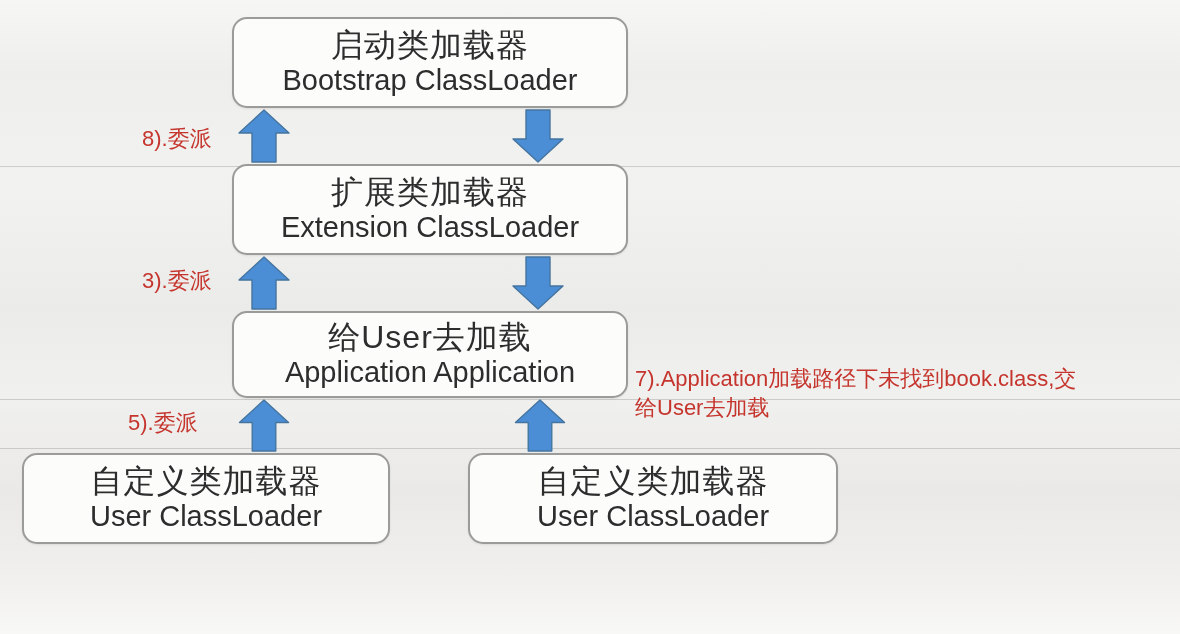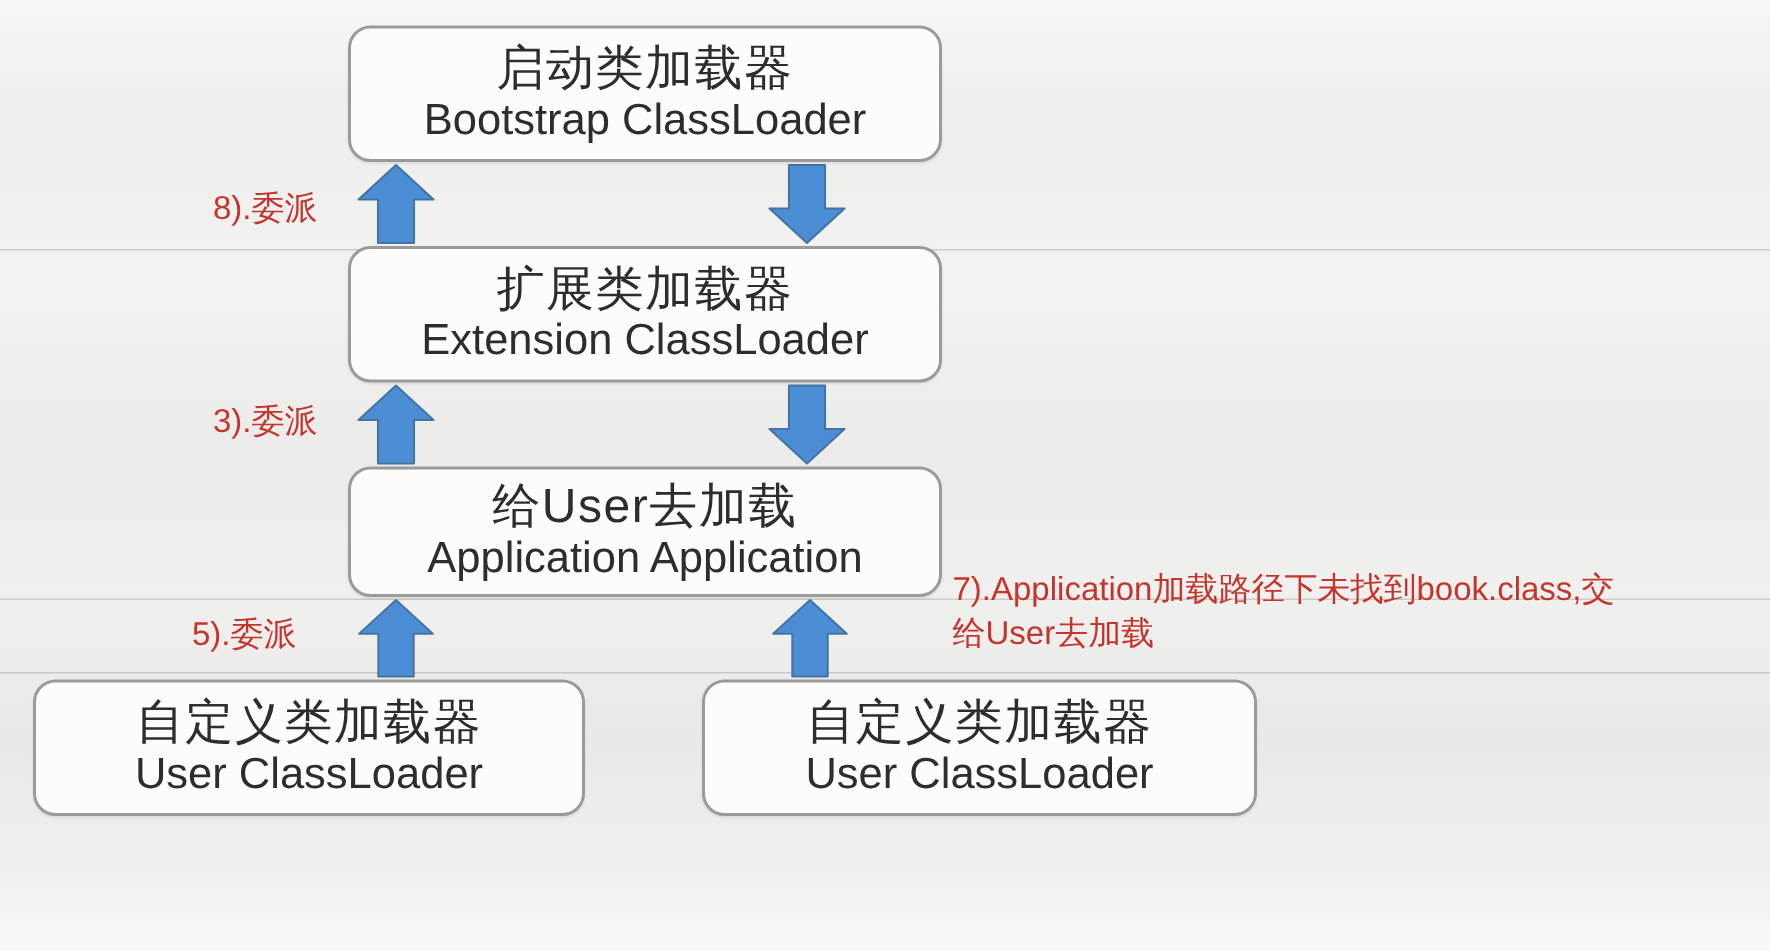--- a/index.html
+++ b/index.html
@@ -102,16 +102,16 @@
   <svg class="arrow" style="left:512px;top:256px" width="52" height="54" viewBox="0 0 52 54">
     <polygon points="26,53 1,30 14,30 14,1 38,1 38,30 51,30"></polygon>
   </svg>
   <svg class="arrow" style="left:514px;top:399px" width="52" height="53" viewBox="0 0 52 54">
     <polygon points="26,1 51,24 38,24 38,53 14,53 14,24 1,24"></polygon>
   </svg>
 
   <div class="ann" style="left:128px;top:408px">5).委派</div>
   <div class="ann" style="left:142px;top:266px">3).委派</div>
   <div class="ann" style="left:142px;top:124px">8).委派</div>
-  <div class="ann" style="left:635px;top:378px;width:520px">7).Application加载路径下未找到book.class,交
+  <div class="ann" style="left:635px;top:364px;width:520px">7).Application加载路径下未找到book.class,交
 给User去加载</div>
 
 </div>
 
 </body></html>

